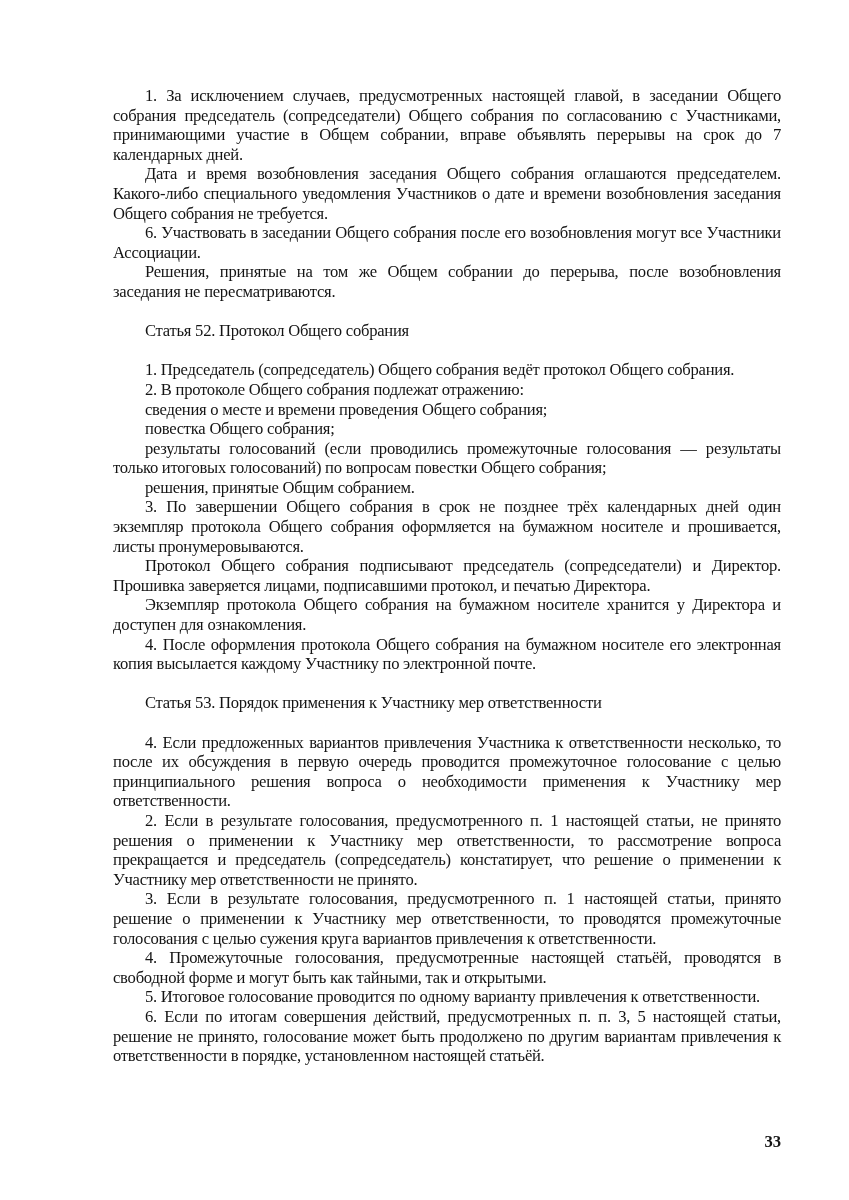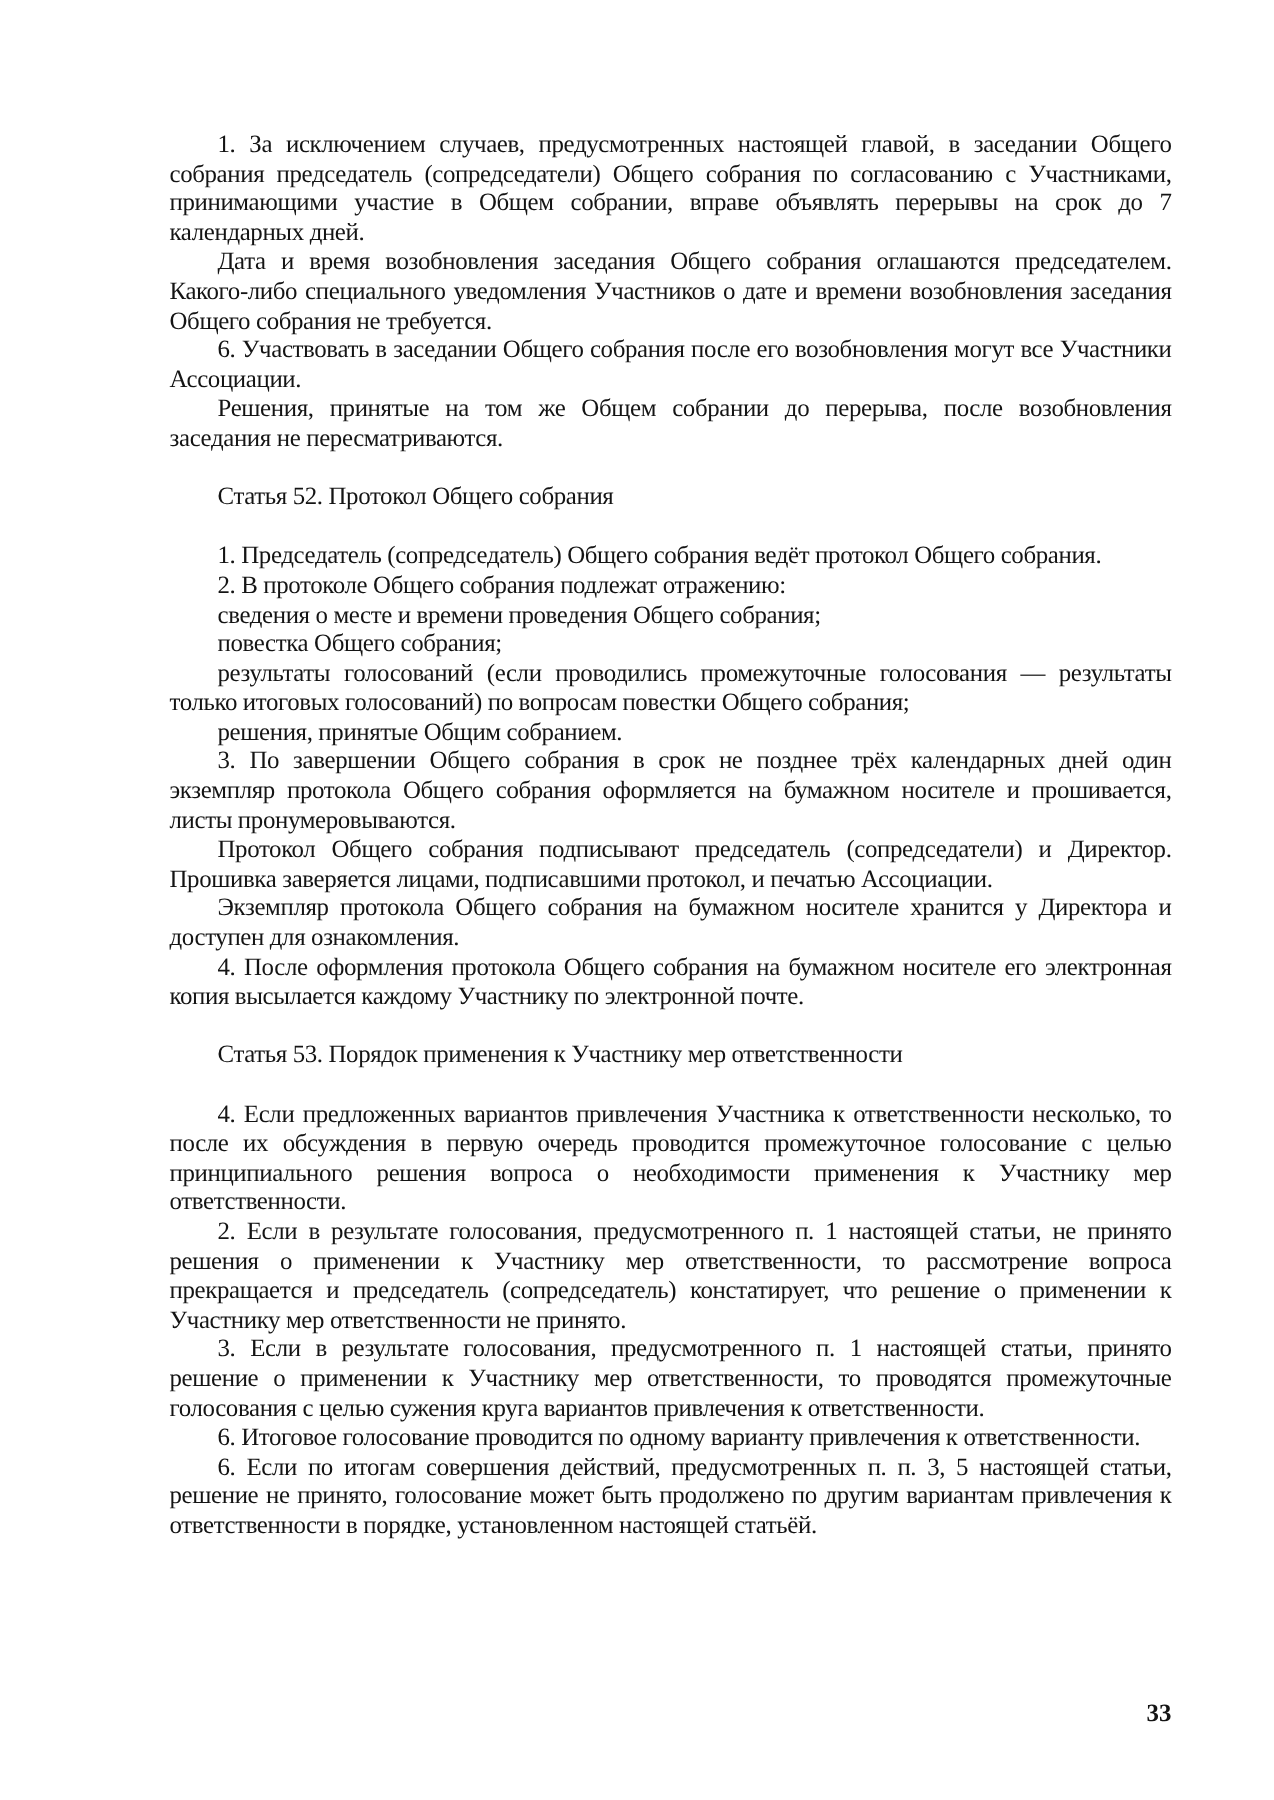--- a/index.html
+++ b/index.html
@@ -39,26 +39,27 @@
 
   <p class="heading gap-after">Статья 52. Протокол Общего собрания</p>
 
   <p class="p">1. Председатель (сопредседатель) Общего собрания ведёт протокол Общего собрания.</p>
   <p class="p">2. В протоколе Общего собрания подлежат отражению:</p>
   <p class="p">сведения о месте и времени проведения Общего собрания;</p>
   <p class="p">повестка Общего собрания;</p>
   <p class="p">результаты голосований (если проводились промежуточные голосования — результаты только итоговых голосований) по вопросам повестки Общего собрания;</p>
   <p class="p">решения, принятые Общим собранием.</p>
   <p class="p">3. По завершении Общего собрания в срок не позднее трёх календарных дней один экземпляр протокола Общего собрания оформляется на бумажном носителе и прошивается, листы пронумеровываются.</p>
-  <p class="p">Протокол Общего собрания подписывают председатель (сопредседатели) и Директор. Прошивка заверяется лицами, подписавшими протокол, и печатью Ассоциации.</p>
+  <p class="p">Протокол Общего собрания подписывают председатель (сопредседатели) и Директор. Прошивка заверяется лицами, подписавшими протокол, и печатью Директора.</p>
   <p class="p">Экземпляр протокола Общего собрания на бумажном носителе хранится у Директора и доступен для ознакомления.</p>
   <p class="p gap-after">4. После оформления протокола Общего собрания на бумажном носителе его электронная копия высылается каждому Участнику по электронной почте.</p>
 
   <p class="heading gap-after">Статья 53. Порядок применения к Участнику мер ответственности</p>
 
   <p class="p">4. Если предложенных вариантов привлечения Участника к ответственности несколько, то после их обсуждения в первую очередь проводится промежуточное голосование с целью принципиального решения вопроса о необходимости применения к Участнику мер ответственности.</p>
   <p class="p">2. Если в результате голосования, предусмотренного п. 1 настоящей статьи, не принято решения о применении к Участнику мер ответственности, то рассмотрение вопроса прекращается и председатель (сопредседатель) констатирует, что решение о применении к Участнику мер ответственности не принято.</p>
   <p class="p">3. Если в результате голосования, предусмотренного п. 1 настоящей статьи, принято решение о применении к Участнику мер ответственности, то проводятся промежуточные голосования с целью сужения круга вариантов привлечения к ответственности.</p>
-  <p class="p">6. Итоговое голосование проводится по одному варианту привлечения к ответственности.</p>
+  <p class="p">4. Промежуточные голосования, предусмотренные настоящей статьёй, проводятся в свободной форме и могут быть как тайными, так и открытыми.</p>
+  <p class="p">5. Итоговое голосование проводится по одному варианту привлечения к ответственности.</p>
   <p class="p">6. Если по итогам совершения действий, предусмотренных п. п. 3, 5 настоящей статьи, решение не принято, голосование может быть продолжено по другим вариантам привлечения к ответственности в порядке, установленном настоящей статьёй.</p>
 </div>
 
 <div class="page-number">33</div>
 
 </body></html>

